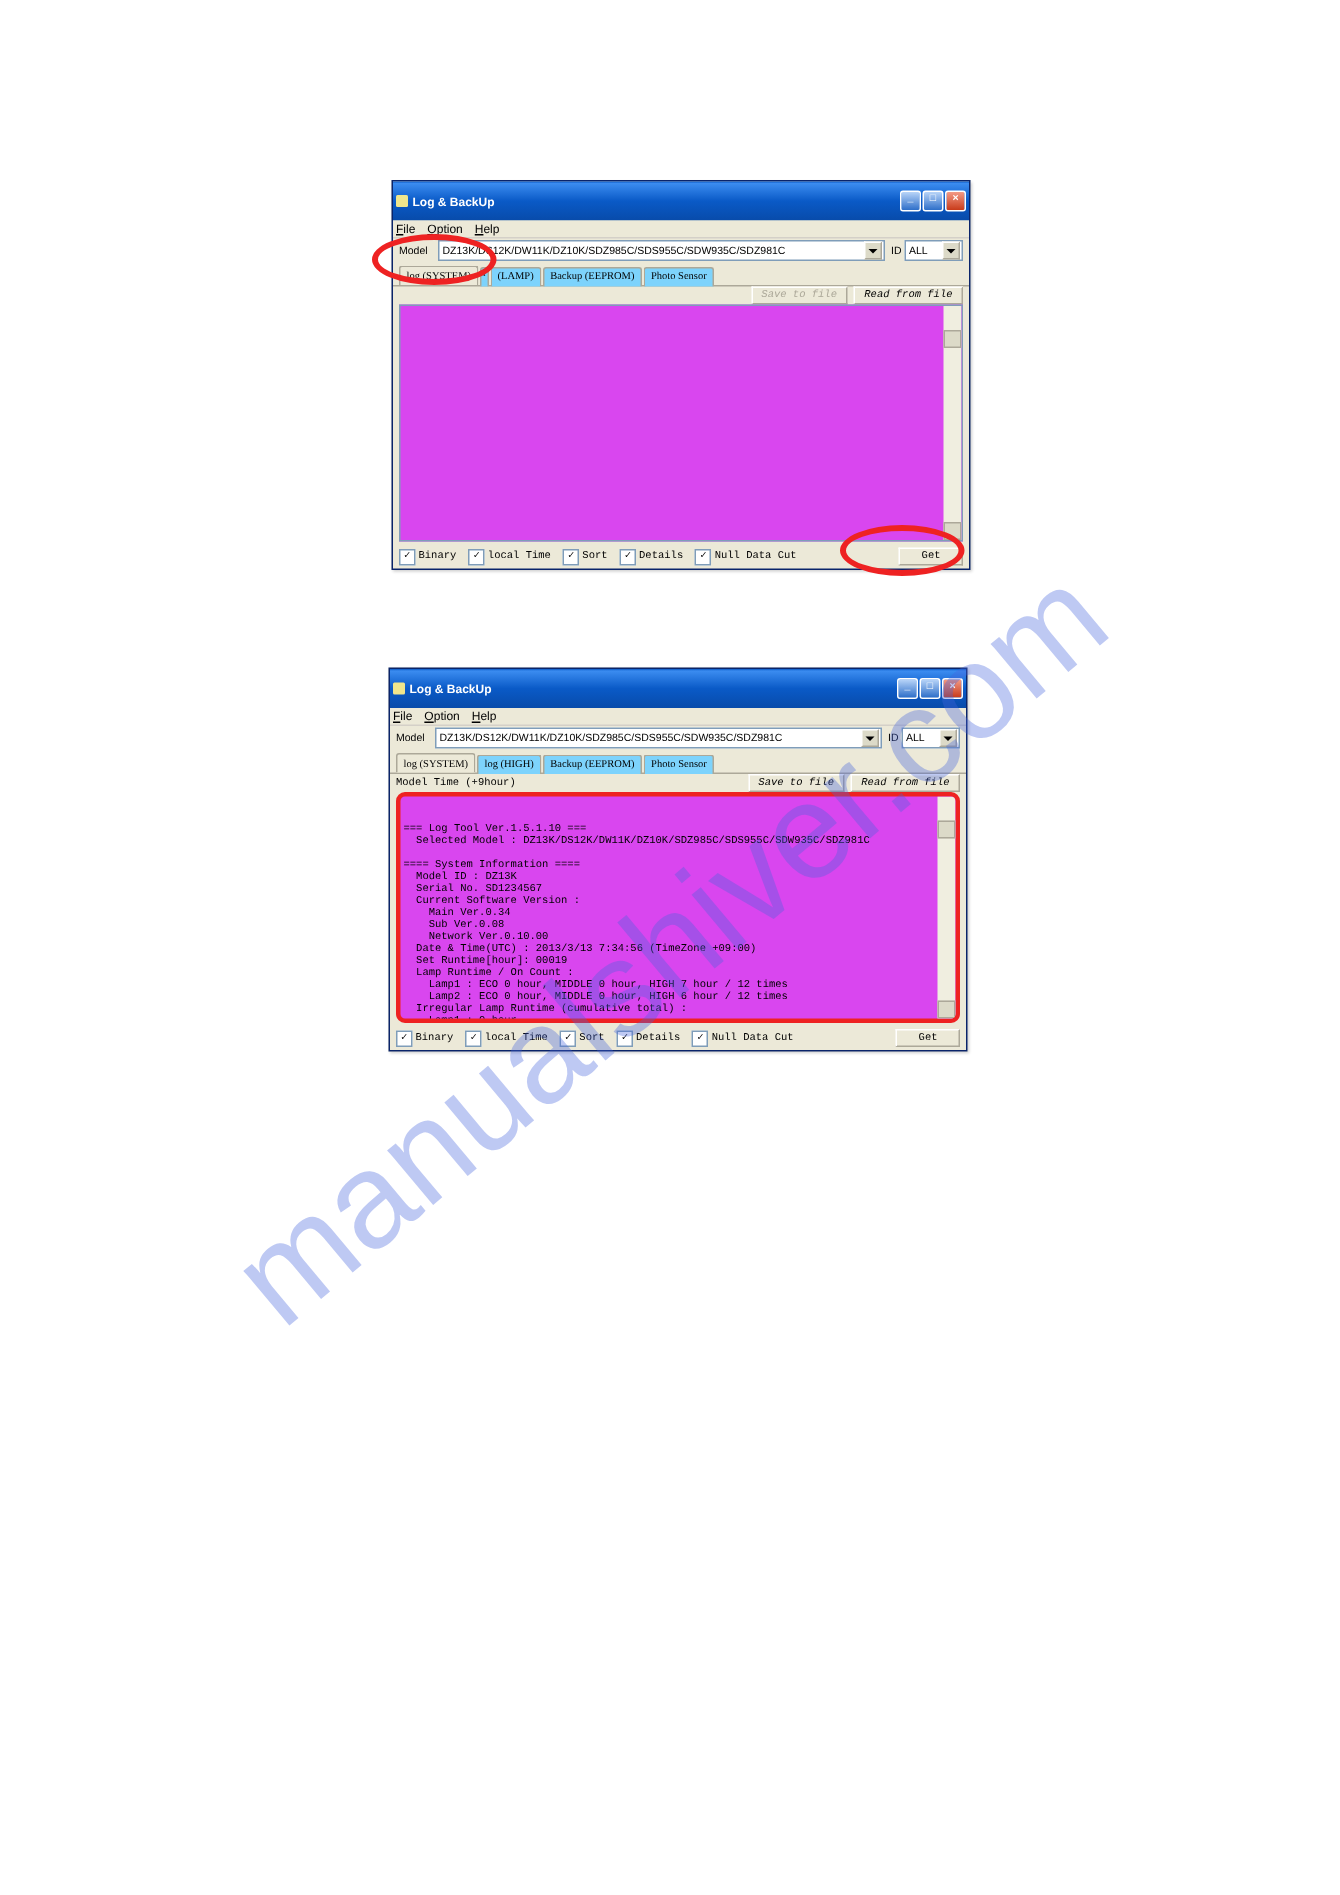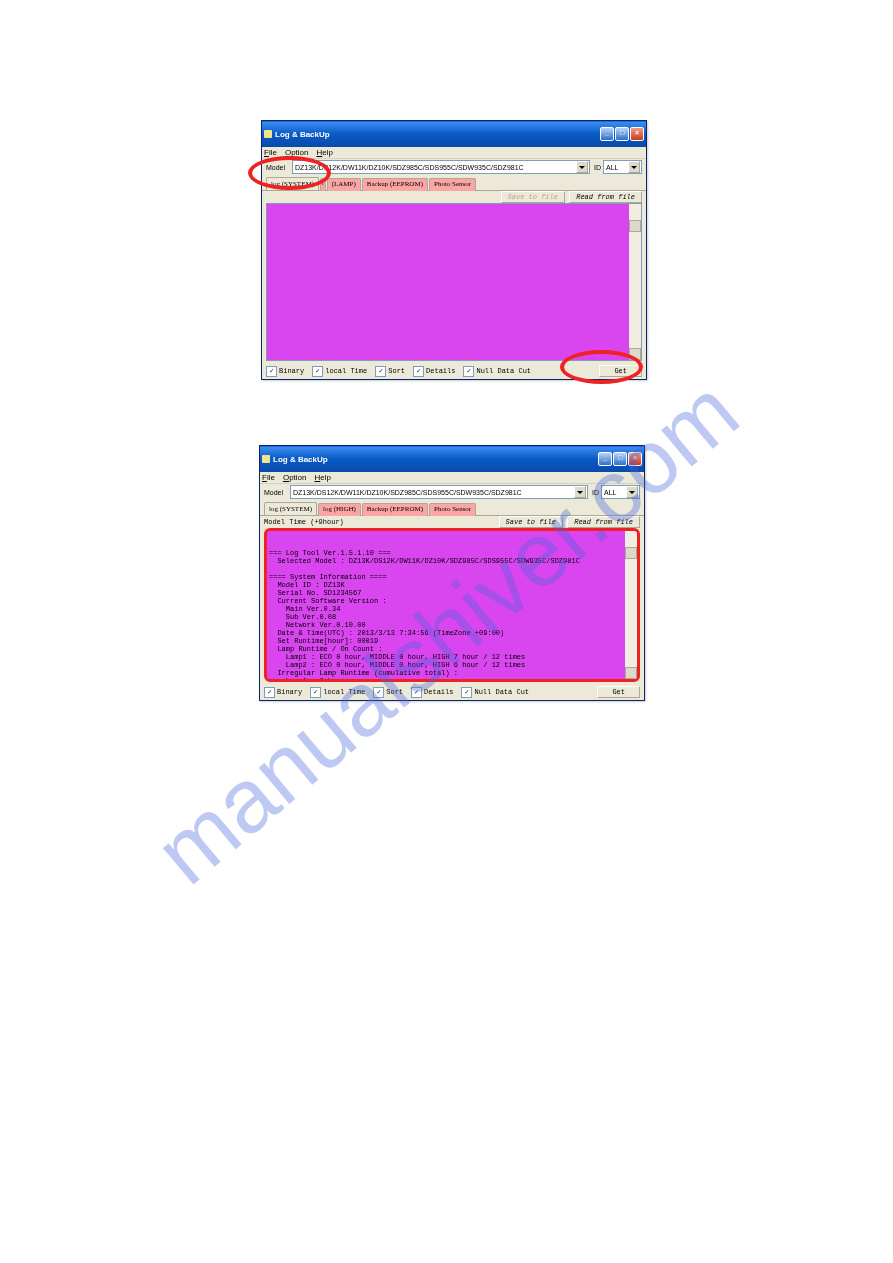--- a/index.html
+++ b/index.html
@@ -124,21 +124,21 @@
   .tabs-row {
     display: flex;
     padding: 2px 4px 0 4px;
     font-size: 7px;
     border-bottom: 1px solid #aca899;
     font-family: Liberation Serif, serif;
   }
   .tab {
     border: 1px solid #aca899;
     border-bottom: none;
-    background: #fca5a5;
+    background: #7dd3fc;
     padding: 1px 4px;
     margin-right: 1px;
     border-radius: 2px 2px 0 0;
     position: relative;
     top: 1px;
   }
   .tab.active {
     background: #ece9d8;
     top: 0;
     padding: 2px 4px;

